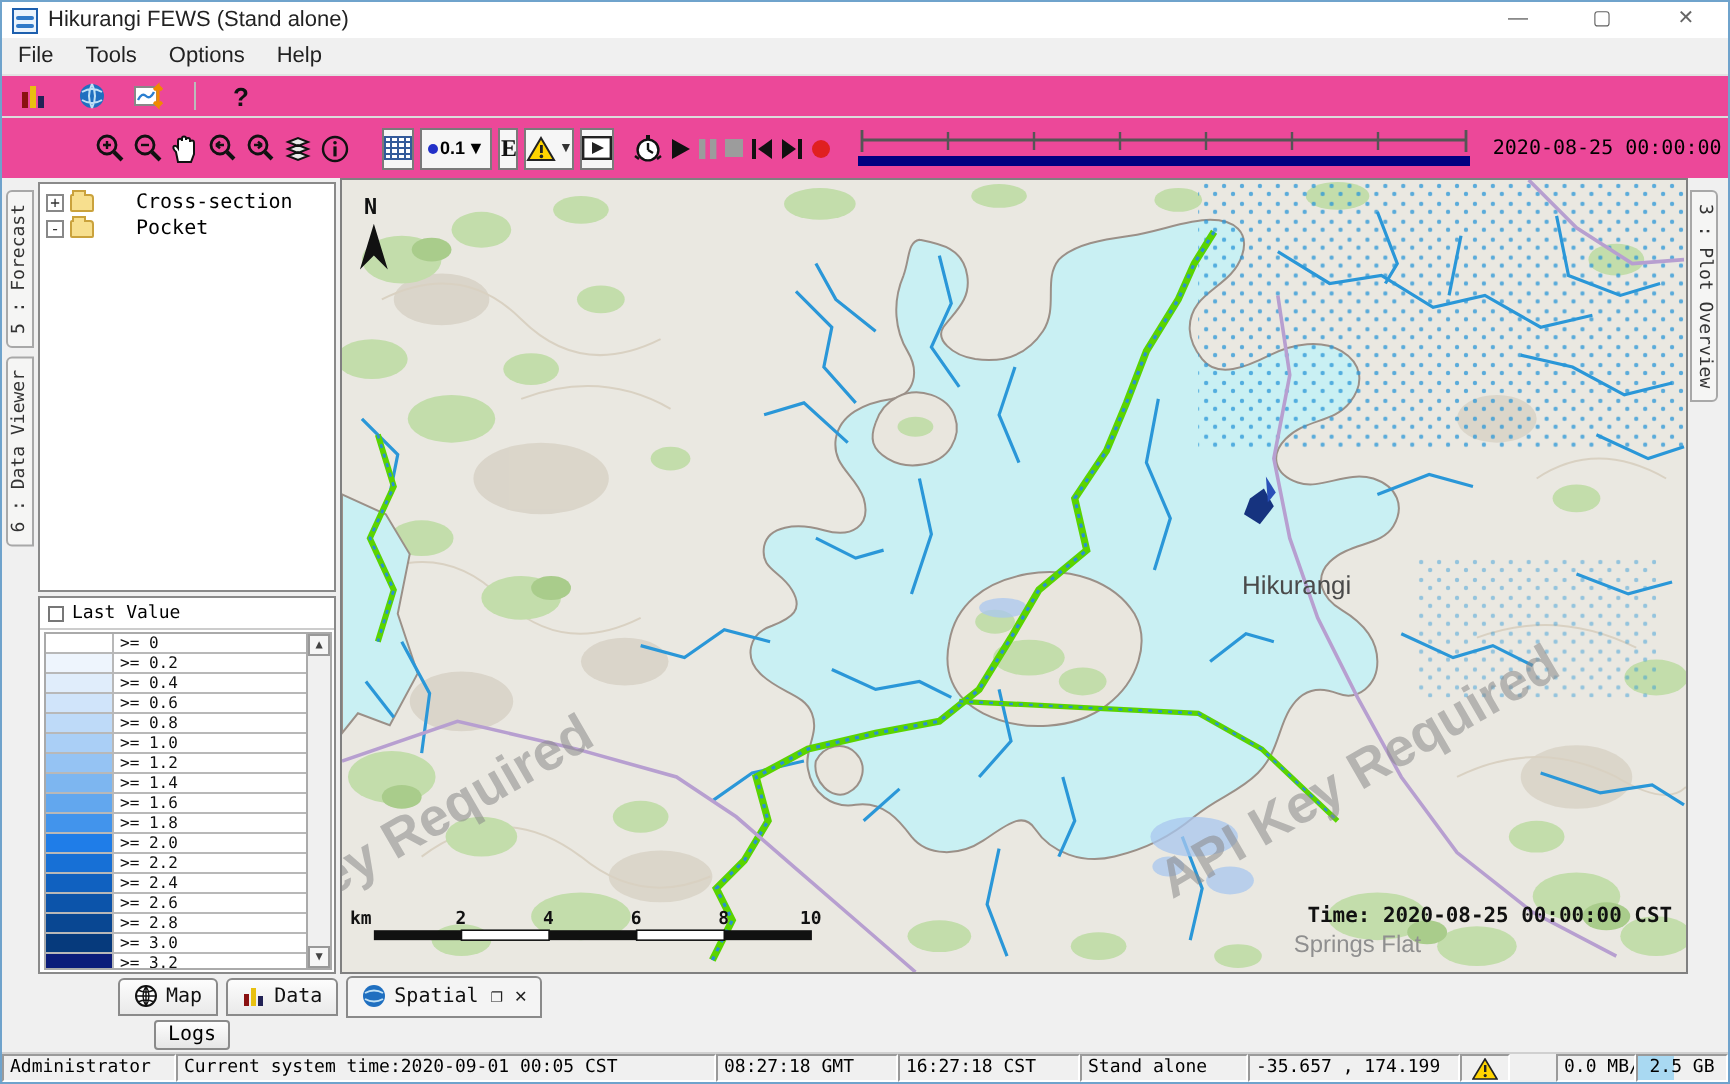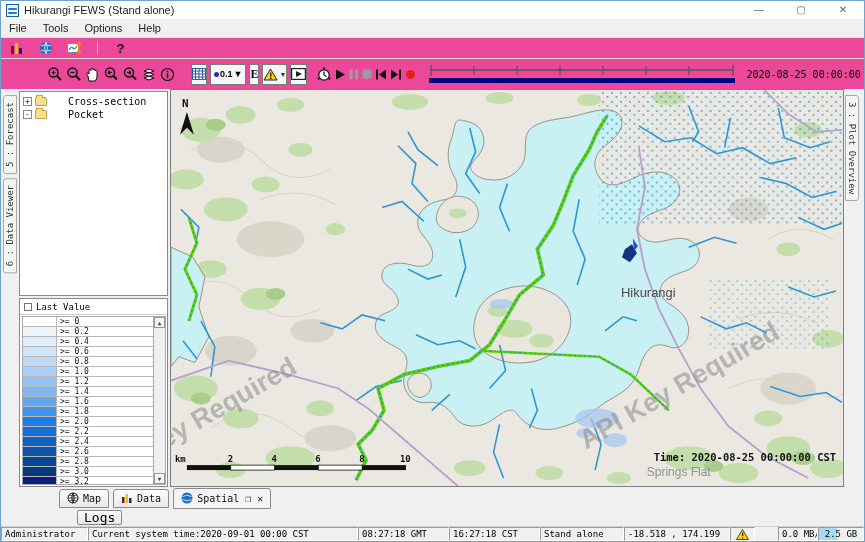--- a/index.html
+++ b/index.html
@@ -102,21 +102,21 @@
           border:1px solid #8a8a8a; border-radius:3px 3px 0 0;
           background:linear-gradient(#fdfdfd,#e9e9e9);
           font-family:"DejaVu Sans Mono",monospace; font-size:10px; color:#111; }
   .btab.active { background:#f4f4f4; height:21px; }
   .btab .tctl { font-size:10px; font-weight:bold; color:#222; margin-left:2px; }
 
   .logs-row { height:17px; flex:0 0 17px; display:flex; align-items:center; padding-left:76px;
               background:#f0f0f0; }
   .logs-btn { height:15px; padding:0 6px; border:1px solid #8a8a8a; border-radius:2px;
               background:linear-gradient(#fdfdfd,#e6e6e6);
-              font-family:"DejaVu Sans Mono",monospace; font-size:13px; line-height:13px; }
+              font-family:"DejaVu Sans Mono",monospace; font-size:10px; line-height:13px; }
 
   
   .statusbar { height:15px; flex:0 0 15px; display:flex; font-family:"DejaVu Sans Mono",monospace;
                font-size:9px; color:#000; background:#f0f0f0; border-top:1px solid #d0d0d0; }
   .seg { border:1px solid; border-color:#9a9a9a #fff #fff #9a9a9a; padding:0 3px;
          line-height:12px; white-space:nowrap; overflow:hidden; }
   .seg.user { width:87px; }
   .seg.systime { width:270px; }
   .seg.gmt { width:91px; }
   .seg.local { width:91px; }
@@ -635,25 +635,25 @@
       <span class="tctl">✕</span>
     </span>
   </div>
 
   <div class="logs-row">
     <span class="logs-btn">Logs</span>
   </div>
 
   <div class="statusbar">
     <span class="seg user">Administrator</span>
-    <span class="seg systime">Current system time:2020-09-01 00:00 CST</span>
+    <span class="seg systime">Current system time:2020-09-01 00:05 CST</span>
     <span class="seg gmt">08:27:18 GMT</span>
     <span class="seg local">16:27:18 CST</span>
     <span class="seg mode">Stand alone</span>
-    <span class="seg coords">-18.518 , 174.199</span>
+    <span class="seg coords">-35.657 , 174.199</span>
     <span class="seg warn">
       <svg class="icon-svg" width="13" height="11" viewBox="0 0 13 11">
         <path d="M6.5,0.5 L12.5,10.5 L0.5,10.5 Z" fill="#ffd400" stroke="#222" stroke-width="0.8"></path>
         <rect x="6" y="3.5" width="1.2" height="3.5" fill="#222"></rect>
         <circle cx="6.6" cy="8.8" r="0.8" fill="#222"></circle>
       </svg>
     </span>
     <span class="seg speed">0.0 MB/s</span>
     <span class="seg mem">
       <span class="mem-fill"></span>

